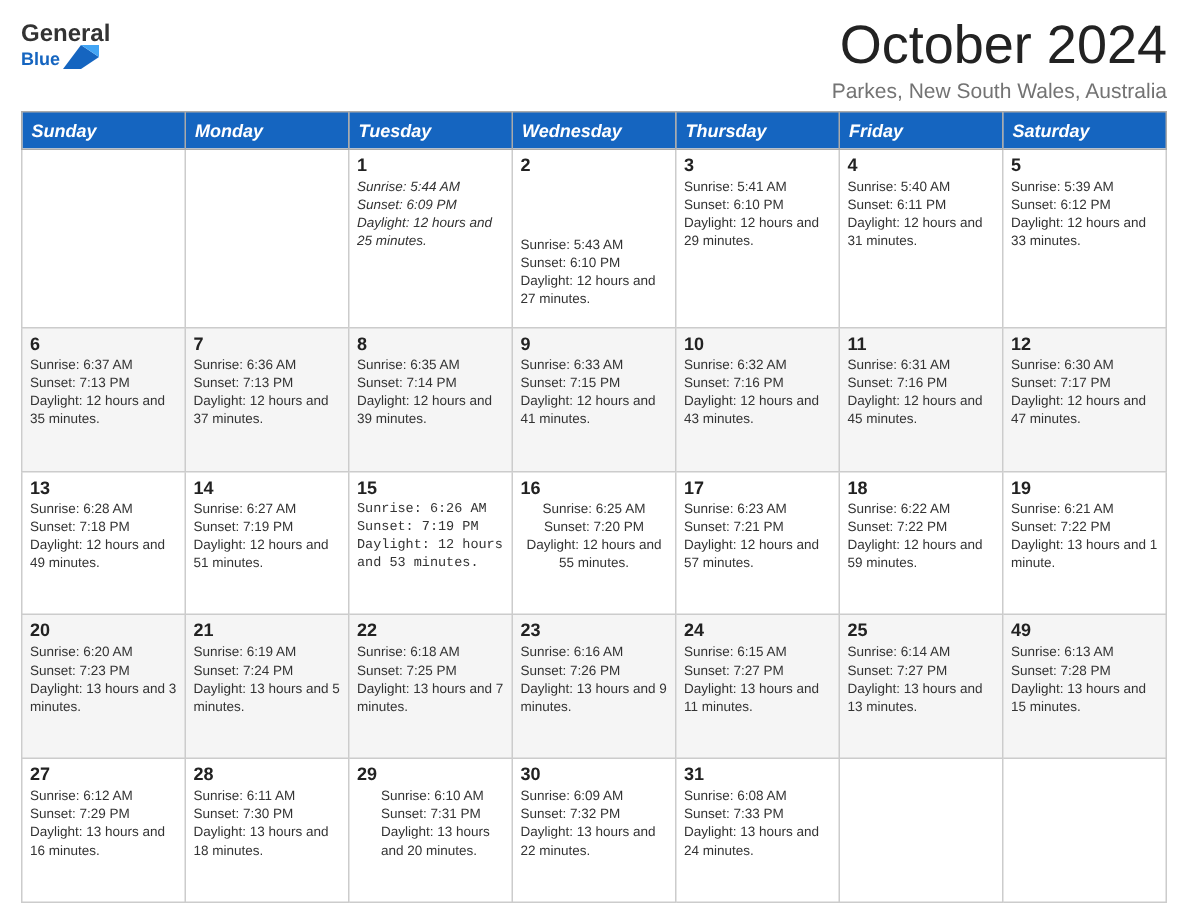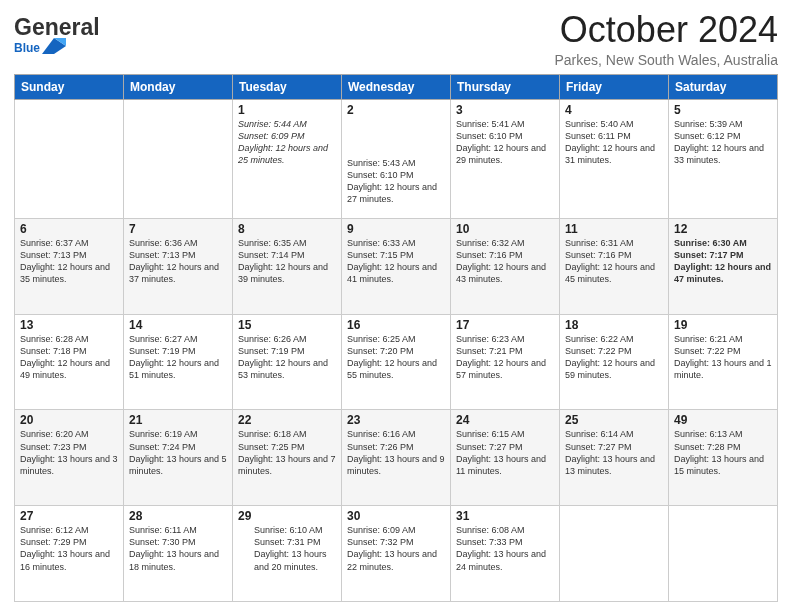--- a/index.html
+++ b/index.html
@@ -54,20 +54,21 @@
       table-layout: fixed;
     }
     .calendar th {
       background: #1565C0;
       color: #fff;
       font-size: 12px;
       font-weight: bold;
       text-align: left;
       padding: 5px 6px;
       border: 1px solid #aaa;
+      font-style: italic;
     }
     .calendar td {
       border: 1px solid #ccc;
       vertical-align: top;
       padding: 3px 5px;
       font-size: 9.5px;
       color: #333;
       background: #fff;
       height: 88px;
     }
@@ -90,21 +91,21 @@
       background: #fff !important;
     }
   </style>
 </head>
 <body>
 
 <div class="page">
   <div class="header">
     <div class="logo">
       <div class="logo-text">
-        <span style="font-size:23px;font-weight:bold;color:#333;line-height:1.15;">General</span>
+        <span style="font-size:16px;font-weight:bold;color:#333;line-height:1.15;">General</span>
         <div style="display:flex;align-items:center;">
           <span style="font-size:12px;font-weight:bold;color:#1565C0;line-height:1.15;">Blue</span>
           <svg width="24" height="20" viewBox="0 0 24 20" style="margin-left:2px;margin-top:-4px;">
             <polygon points="0,18 12,2 24,10 12,18" fill="#1565C0"></polygon>
             <polygon points="12,2 24,10 24,2" fill="#42A5F5"></polygon>
           </svg>
         </div>
       </div>
     </div>
     <div class="title-area">
@@ -192,47 +193,47 @@
 Daylight: 12 hours and 43 minutes.</div>
           </td>
           <td>
             <span class="day-num">11</span>
             <div class="day-info" style="white-space: pre-line;">Sunrise: 6:31 AM
 Sunset: 7:16 PM
 Daylight: 12 hours and 45 minutes.</div>
           </td>
           <td>
             <span class="day-num">12</span>
-            <div class="day-info" style="white-space: pre-line; font-weight: bold;">Sunrise: 6:30 AM
+            <div class="day-info" style="white-space: pre-line;">Sunrise: 6:30 AM
 Sunset: 7:17 PM
 Daylight: 12 hours and 47 minutes.</div>
           </td>
         </tr>
         <tr>
           <td>
             <span class="day-num">13</span>
             <div class="day-info" style="white-space: pre-line;">Sunrise: 6:28 AM
 Sunset: 7:18 PM
 Daylight: 12 hours and 49 minutes.</div>
           </td>
           <td>
             <span class="day-num">14</span>
             <div class="day-info" style="white-space: pre-line;">Sunrise: 6:27 AM
 Sunset: 7:19 PM
 Daylight: 12 hours and 51 minutes.</div>
           </td>
           <td>
             <span class="day-num">15</span>
-            <div class="day-info" style="white-space: pre-line;">Sunrise: 6:26 AM
+            <div class="day-info" style="white-space: pre-line; font-family: Liberation Mono, monospace;">Sunrise: 6:26 AM
 Sunset: 7:19 PM
 Daylight: 12 hours and 53 minutes.</div>
           </td>
           <td>
             <span class="day-num">16</span>
-            <div class="day-info" style="white-space: pre-line;">Sunrise: 6:25 AM
+            <div class="day-info" style="white-space: pre-line; text-align: center;">Sunrise: 6:25 AM
 Sunset: 7:20 PM
 Daylight: 12 hours and 55 minutes.</div>
           </td>
           <td>
             <span class="day-num">17</span>
             <div class="day-info" style="white-space: pre-line;">Sunrise: 6:23 AM
 Sunset: 7:21 PM
 Daylight: 12 hours and 57 minutes.</div>
           </td>
           <td>

